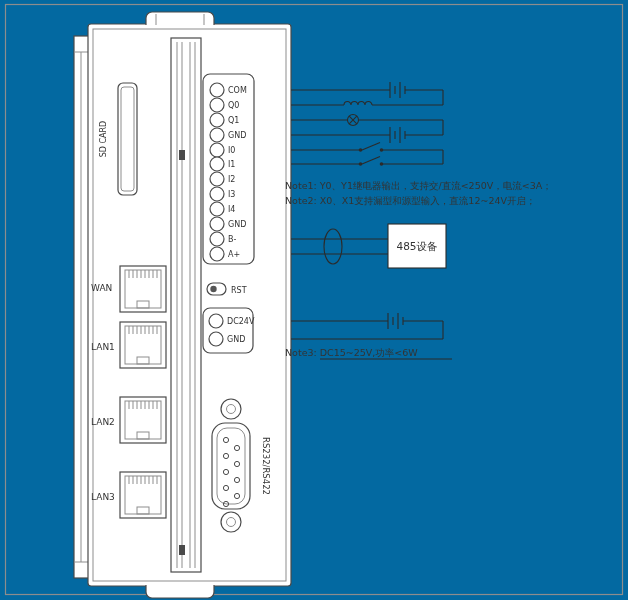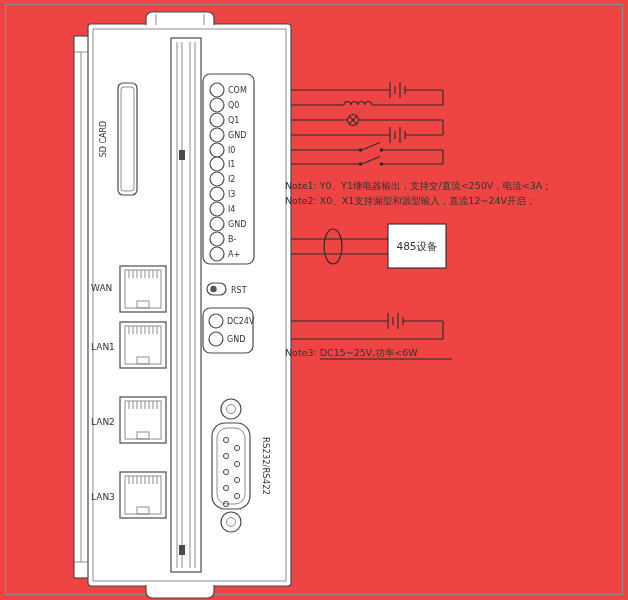--- a/index.html
+++ b/index.html
@@ -1,16 +1,16 @@
 <!DOCTYPE html>
 <html><head>
 <meta charset="utf-8">
 <style>
   html,body{margin:0;padding:0;background:#fff;}
-  .stage{width:628px;height:600px;position:relative;background:#ef4444;}
+  .stage{width:628px;height:600px;position:relative;background:#0369a1;}
   .s1{fill:#fff;stroke:#4a4a4a;stroke-width:1.2;}
   .s2{fill:none;stroke:#8d8d8d;stroke-width:1;}
   .pin{fill:none;stroke:#4a4a4a;stroke-width:1;}
   .w{fill:none;stroke:#2b2b2b;stroke-width:1.1;}
   .box{fill:#fff;stroke:#2b2b2b;stroke-width:1.1;}
   .t{font-family:"DejaVu Sans",sans-serif;fill:#333;}
   .t8{font-size:8px;}
   .t85{font-size:8.5px;}
   .t9{font-size:9px;}
   .t95{font-size:9.5px;}

